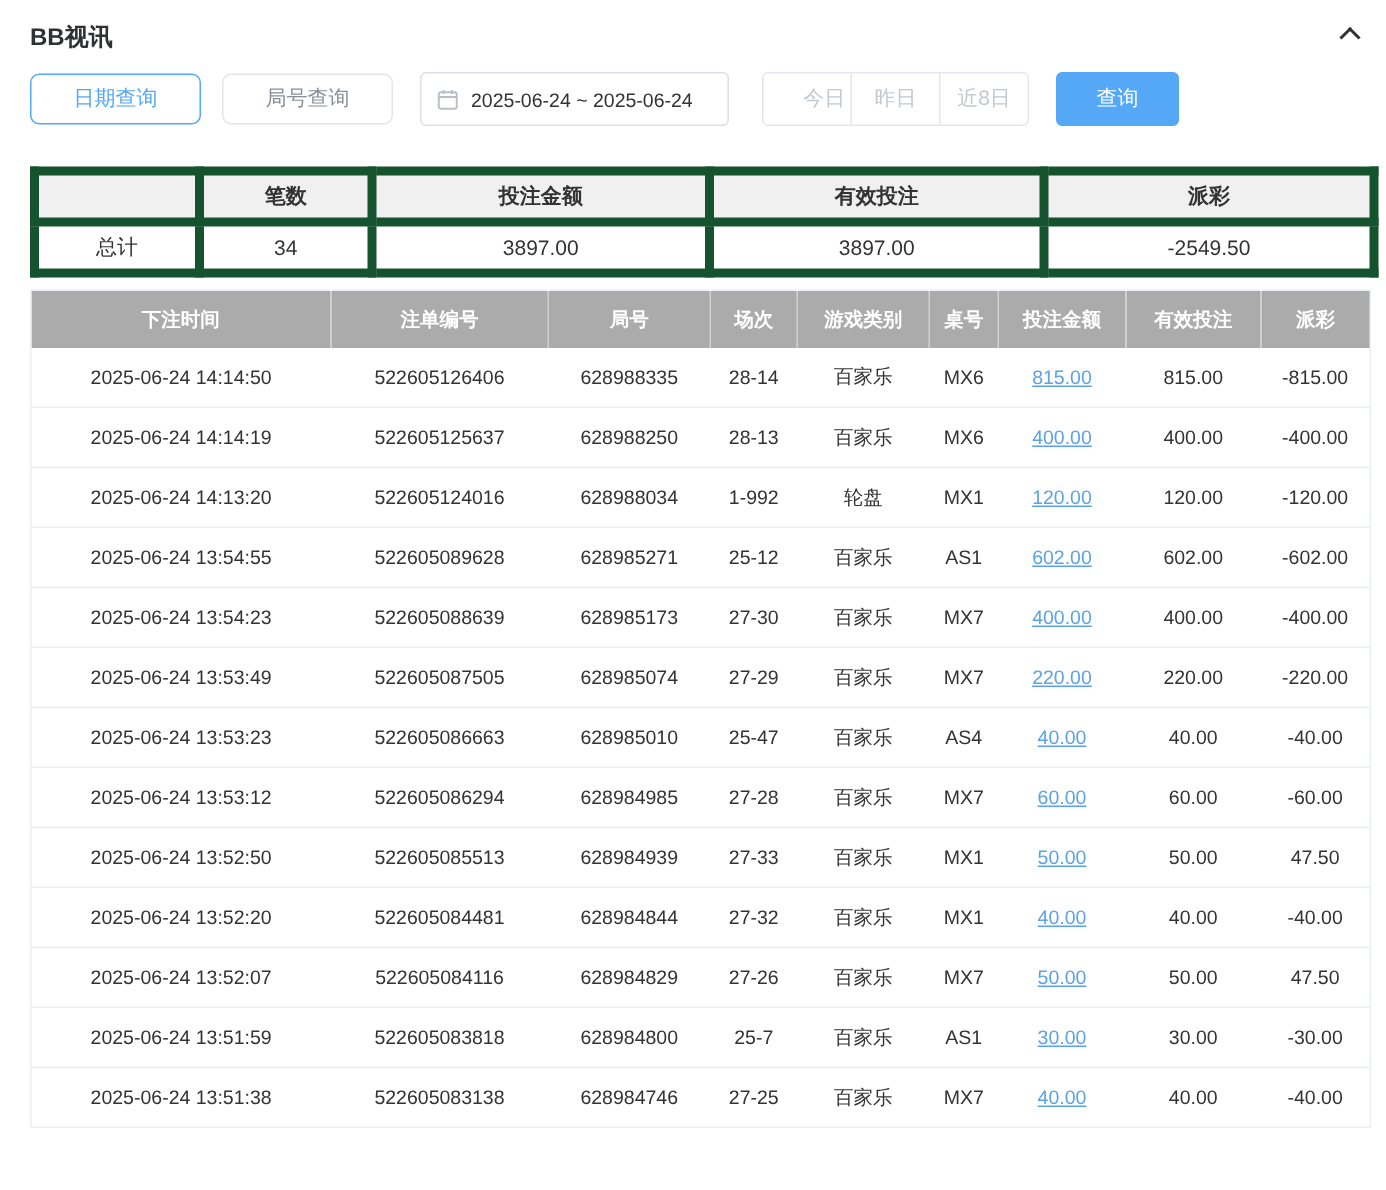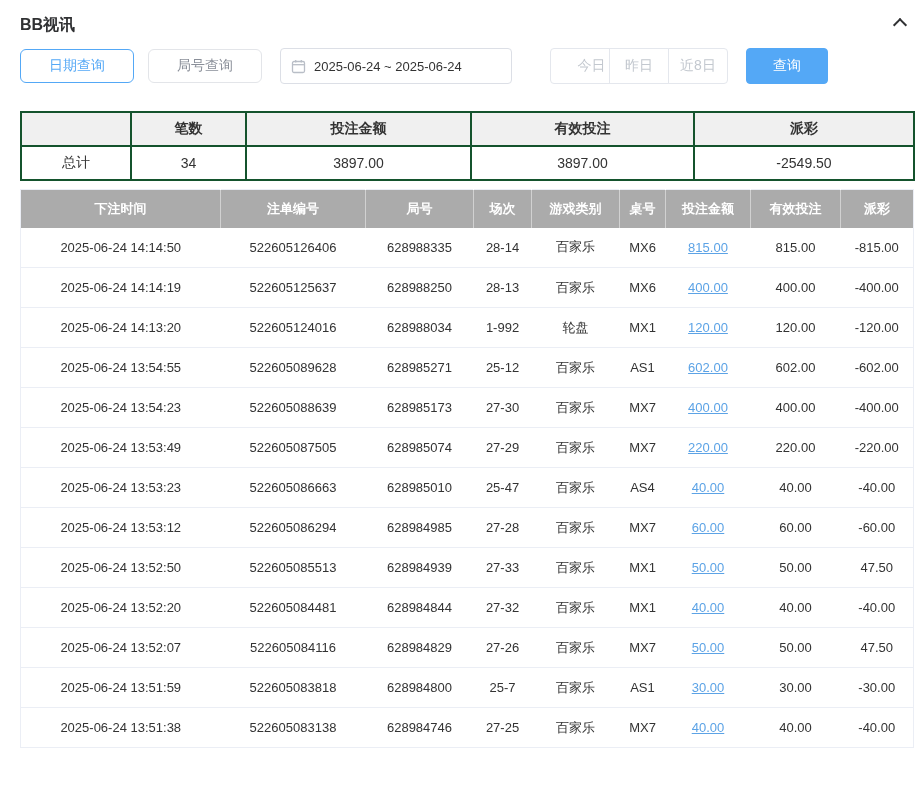--- a/index.html
+++ b/index.html
@@ -18,35 +18,35 @@
   .page-title{font-size:16px;font-weight:bold;color:#303133;}
   .chevron-up{width:10px;height:10px;border-top:2px solid #303133;border-right:2px solid #303133;
     transform:rotate(-45deg);margin-right:8px;cursor:pointer;display:inline-block;}
 
   
   .filter-row{display:flex;align-items:center;margin-bottom:27px;}
   .btn{font-size:14px;background:#fff;border:1px solid #dcdfe6;border-radius:6px;cursor:pointer;
     height:34px;padding:0 28px;color:#606266;font-family:inherit;}
   .btn.outline-blue{color:var(--accent);border-color:var(--accent);margin-right:14px;}
   .btn.outline-gray{color:#8a8f99;border-color:#e3e5e9;margin-right:18px;}
-  .date-picker{display:flex;align-items:center;gap:8px;height:36px;width:232px;
+  .date-picker{display:flex;align-items:center;gap:8px;height:36px;width:206px;
     border:1px solid #dcdfe6;border-radius:4px;padding:0 10px;cursor:pointer;margin-right:22px;}
   .date-picker .txt{font-size:13px;color:#333;white-space:nowrap;}
   .btn-group{display:flex;margin-right:18px;}
   .btn-group button{height:36px;width:60px;background:#fff;border:1px solid #e4e7ed;color:#c3c8cf;
     font-size:14px;cursor:pointer;margin-left:-1px;font-family:inherit;}
-  .btn-group button:first-child{border-radius:4px 0 0 4px;margin-left:16px;padding-left:23px;}
+  .btn-group button:first-child{border-radius:4px 0 0 4px;margin-left:0;padding-left:23px;}
   .btn-group button:last-child{border-radius:0 4px 4px 0;}
   .btn.primary{background:var(--accent);border-color:var(--accent);color:#fff;height:36px;
     width:82px;padding:0;border-radius:4px;font-size:14px;}
 
   
   table{border-collapse:collapse;table-layout:fixed;width:893px;}
   .summary-table{margin-bottom:8px;font-size:14px;}
-  .summary-table th,.summary-table td{border:2px solid #14532d;text-align:center;height:34px;}
+  .summary-table th,.summary-table td{border:6px solid #14532d;text-align:center;height:34px;}
   .summary-table th{background:#f0f0f0;font-weight:bold;color:#333;}
   .summary-table td{color:#333;}
 
   
   .data-table{font-size:13px;border:1px solid #ebeef5;}
   .data-table th{background:var(--head-bg);color:#fff;font-weight:bold;height:38px;text-align:center;
     border-right:1px solid rgba(255,255,255,.45);}
   .data-table th:last-child{border-right:none;}
   .data-table td{height:40px;text-align:center;border-bottom:1px solid #ebeef5;color:#333;
     white-space:nowrap;overflow:hidden;}

